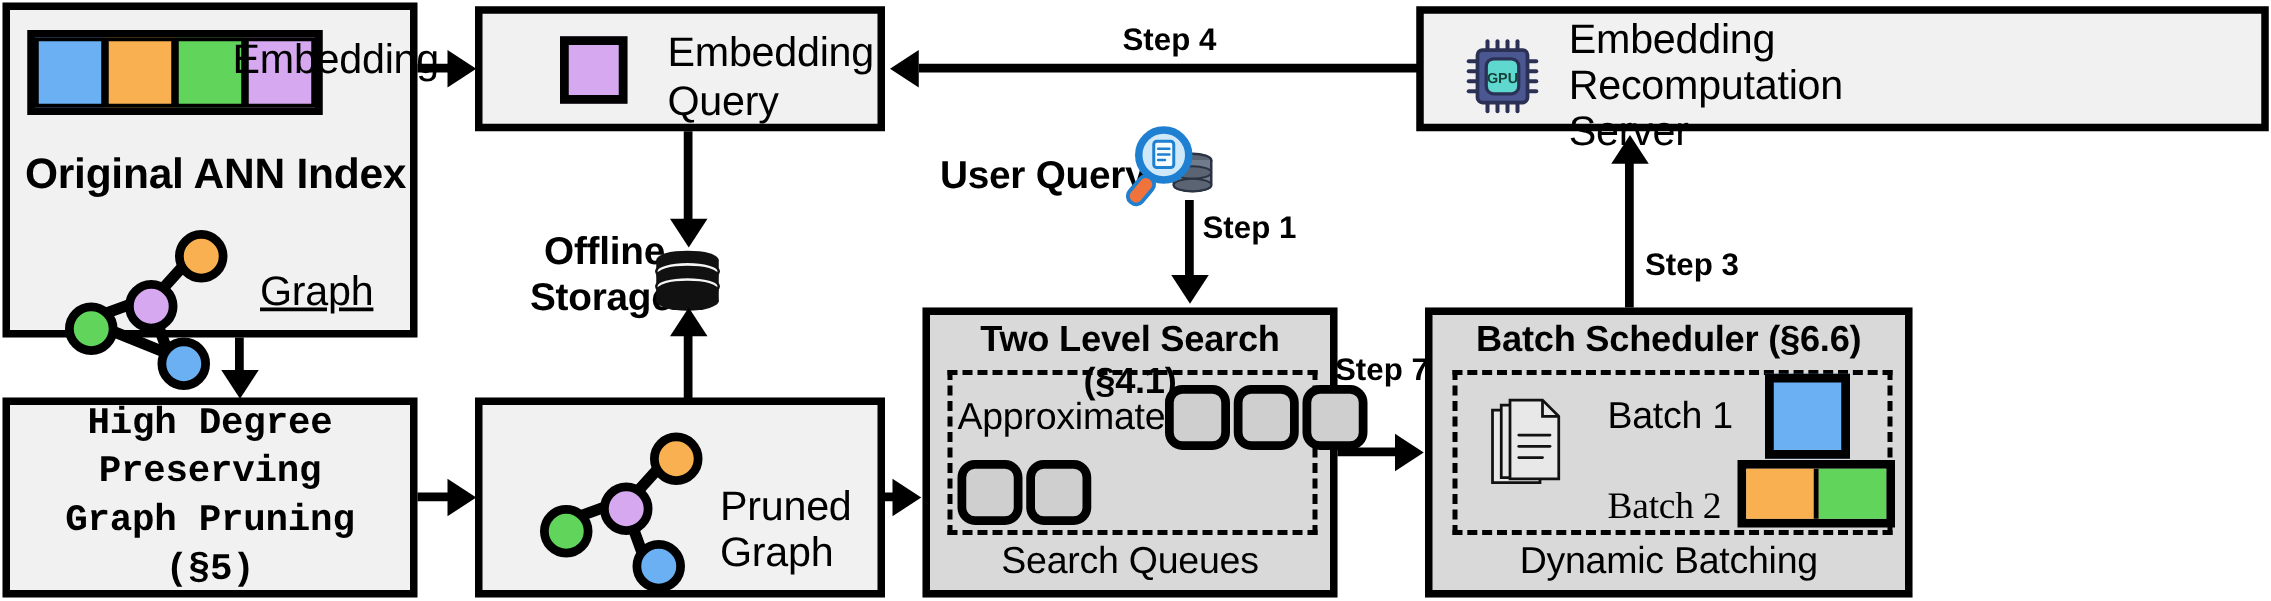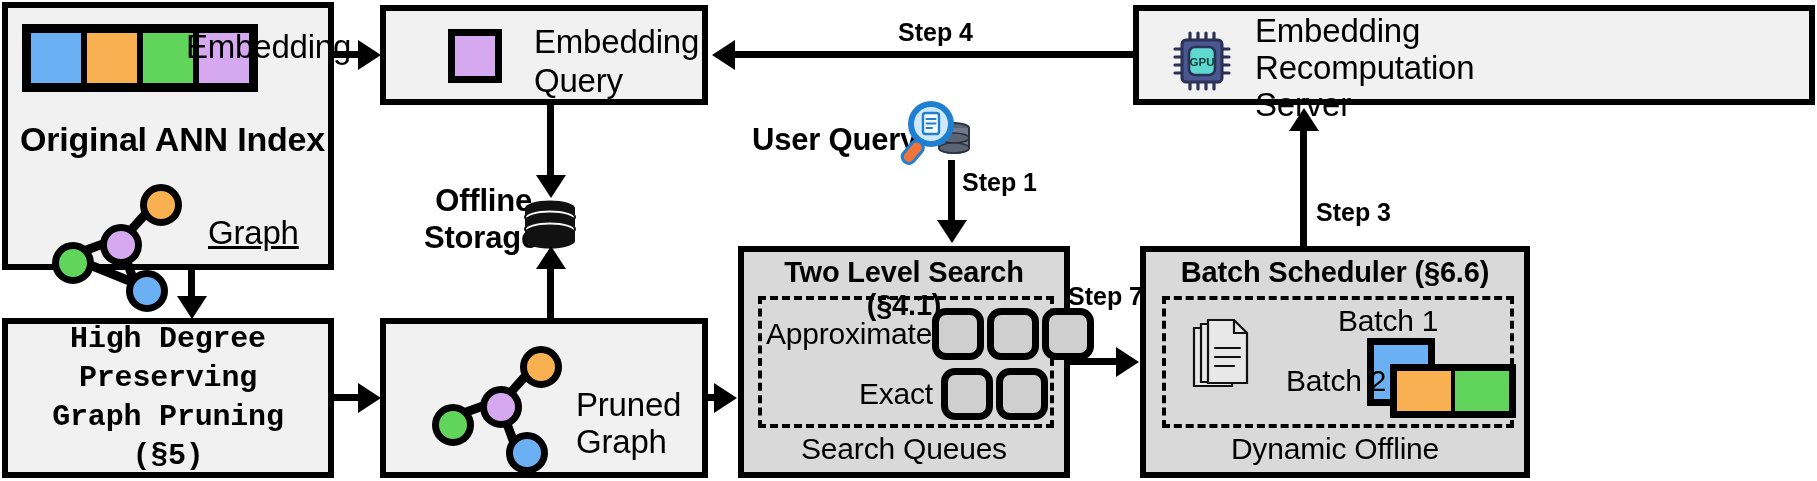--- a/index.html
+++ b/index.html
@@ -140,21 +140,20 @@
   <div class="abs" style="left:22px;top:52px;width:282px;height:60px;display:flex;align-items:center;">
     <div class="ttl" style="font-size:30px;width:178px;text-align:left;">Approximate</div>
     <div class="slotrow">
       <div class="slot"></div>
       <div class="slot"></div>
       <div class="slot"></div>
     </div>
   </div>
 
   <div class="abs" style="left:22px;top:112px;width:282px;height:60px;display:flex;align-items:center;">
-    <div class="ttl" style="font-size:30px;width:178px;text-align:right;padding-right:8px;">Exact</div>
     <div class="slotrow">
       <div class="slot"></div>
       <div class="slot"></div>
     </div>
   </div>
 
   <div class="abs ttl ctr" style="left:0;top:180px;width:100%;font-size:30px;">Search Queues</div>
 </div>
 
 <div class="abs box-grey" style="left:1140px;top:246px;width:390px;height:232px;">
@@ -170,36 +169,36 @@
       <path d="M18 2 h26 l13 13 v50 h-39 z"></path>
     </g>
     <path d="M44 2 v13 h13" fill="none" stroke="#111" stroke-width="2.2"></path>
     <g stroke="#111" stroke-width="2.2" stroke-linecap="round">
       <line x1="25" y1="30" x2="50" y2="30"></line>
       <line x1="25" y1="39" x2="50" y2="39"></line>
       <line x1="25" y1="48" x2="44" y2="48"></line>
     </g>
   </svg>
 
-  <div class="abs" style="left:140px;top:52px;width:230px;height:58px;display:flex;align-items:center;flex-direction:column;">
+  <div class="abs" style="left:140px;top:52px;width:230px;height:58px;display:flex;align-items:center;">
     <div class="ttl" style="font-size:30px;width:126px;text-align:left;">Batch 1</div>
     <div style="display:flex;">
       <div class="sqbig" style="background:#6ab0f3;"></div>
     </div>
   </div>
 
-  <div class="abs" style="left:140px;top:112px;width:230px;height:58px;display:flex;align-items:flex-start;">
+  <div class="abs" style="left:140px;top:112px;width:230px;height:58px;display:flex;align-items:flex-end;font-family:Liberation Serif, serif;">
     <div class="ttl" style="font-size:30px;width:126px;text-align:left;">Batch 2</div>
     <div style="display:flex;border:7px solid #000;">
       <div style="width:54px;height:40px;background:#f9b050;border-right:4px solid #000;"></div>
       <div style="width:54px;height:40px;background:#61d45c;"></div>
     </div>
   </div>
 
-  <div class="abs ttl ctr" style="left:0;top:180px;width:100%;font-size:30px;">Dynamic Offline</div>
+  <div class="abs ttl ctr" style="left:0;top:180px;width:100%;font-size:30px;">Dynamic Batching</div>
 </div>
 
 <div class="abs ttl ttl-b" style="left:424px;top:182px;font-size:31px;line-height:1.2;text-align:right;width:108px;">
   <div>Offline</div>
   <div>Storage</div>
 </div>
 
 <svg class="abs" style="left:522px;top:200px;" width="56" height="52" viewBox="0 0 56 52">
   <ellipse cx="28" cy="8" rx="25" ry="7.5" fill="#111"></ellipse>
   <rect x="3" y="8" width="50" height="9" fill="#111"></rect>

